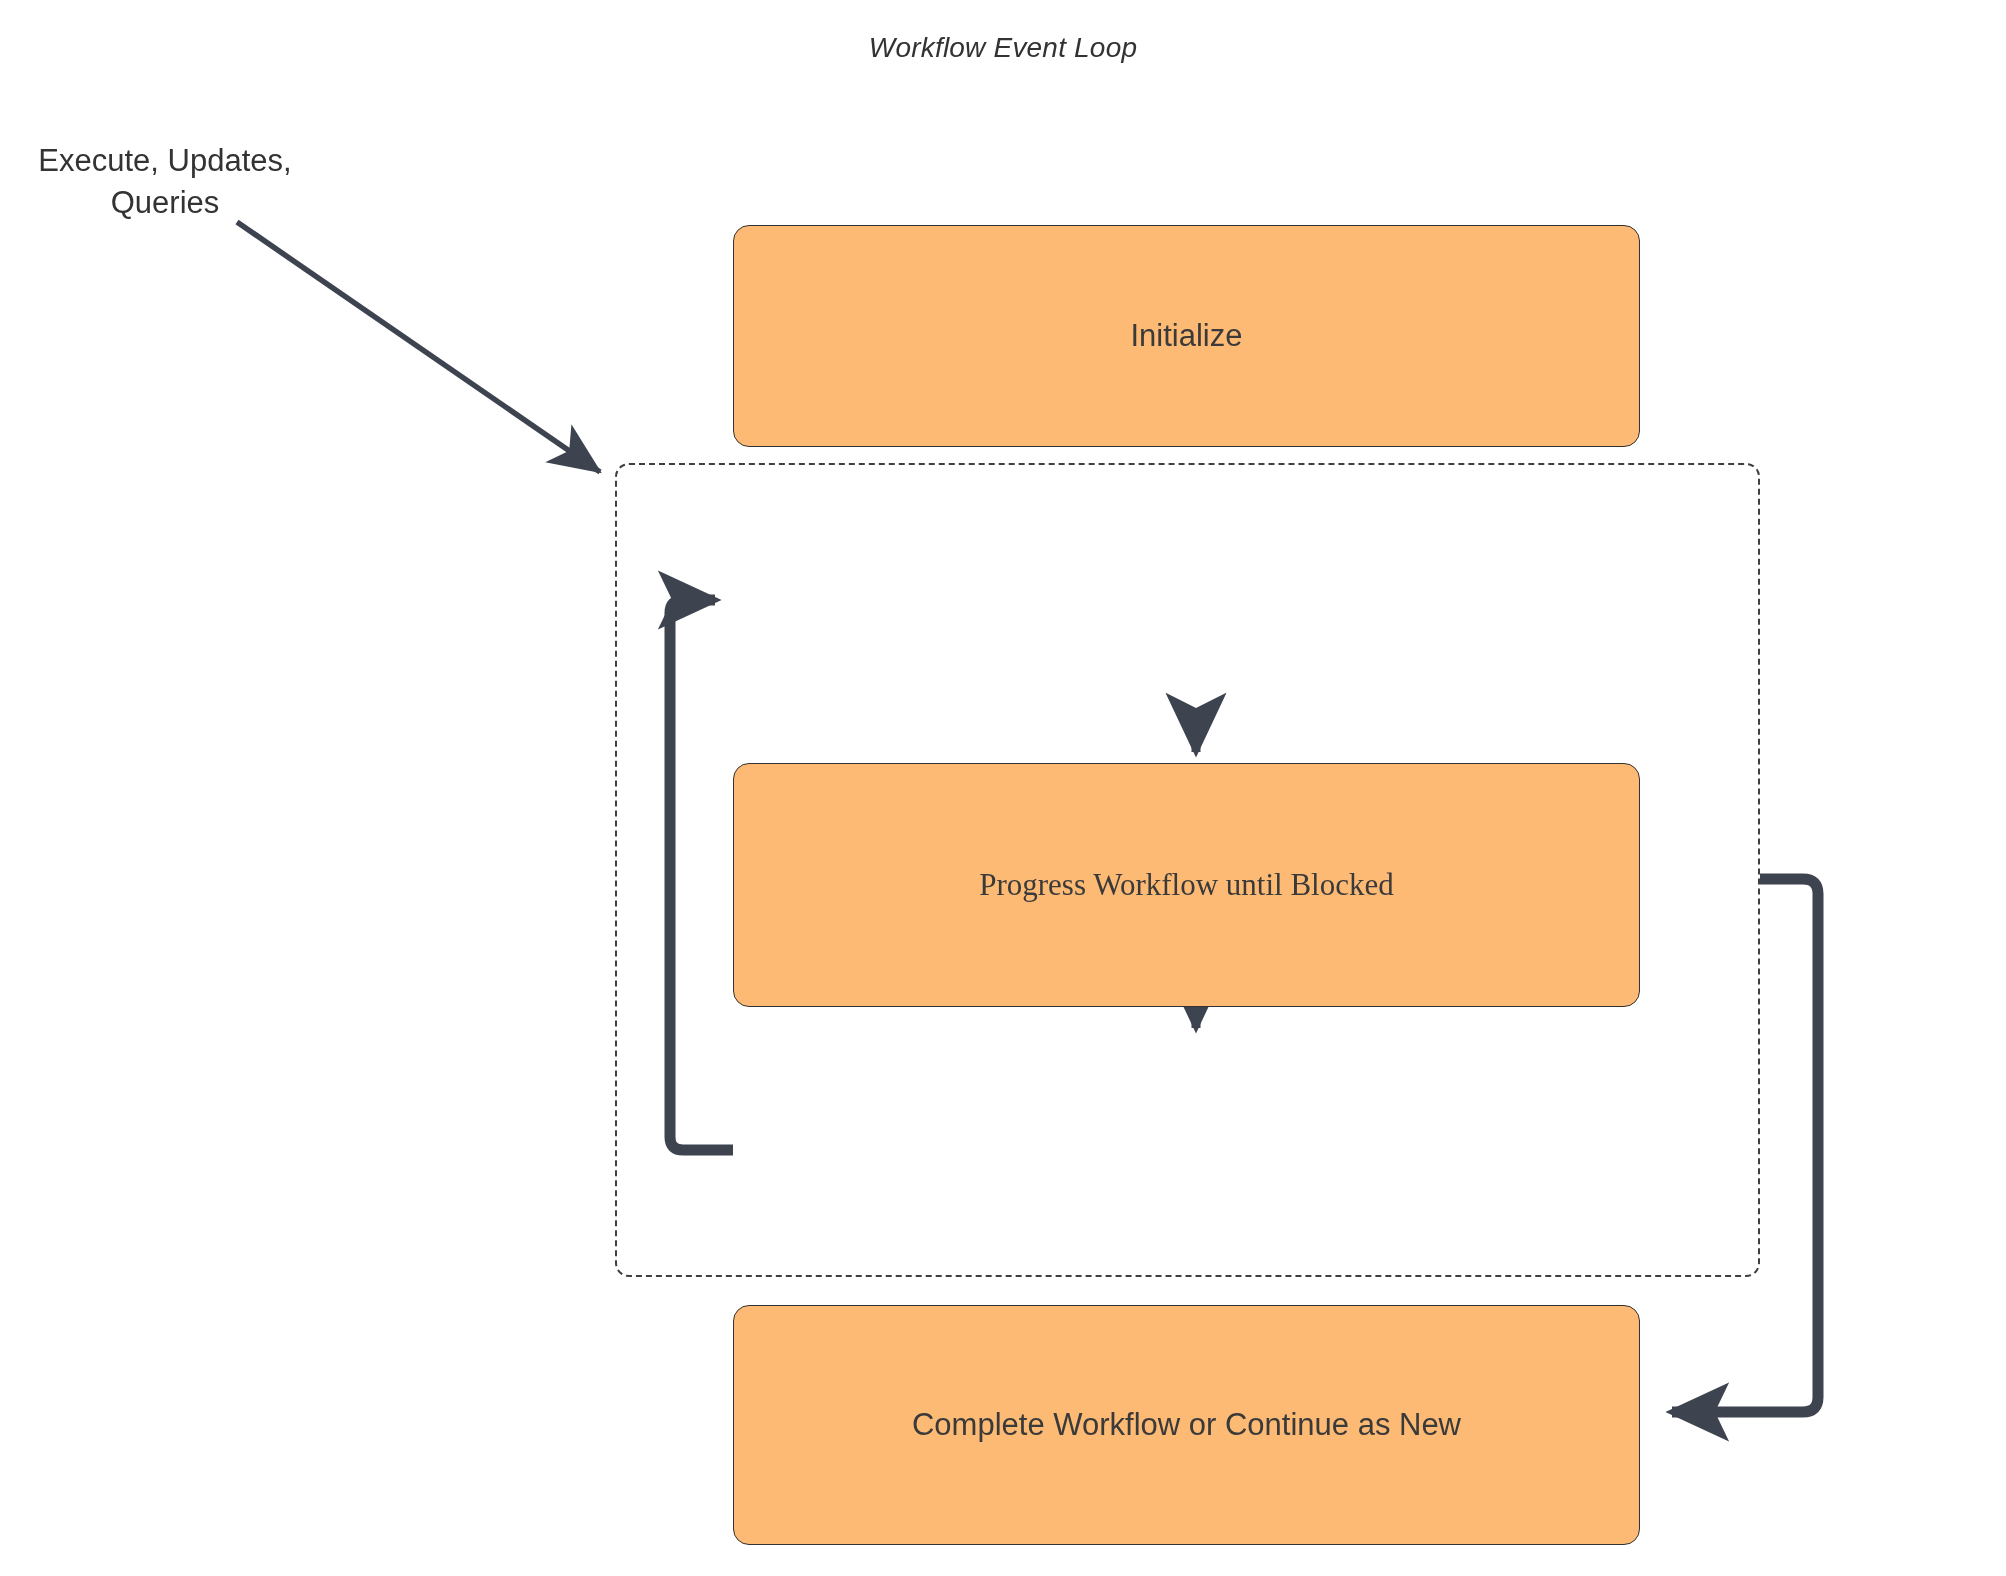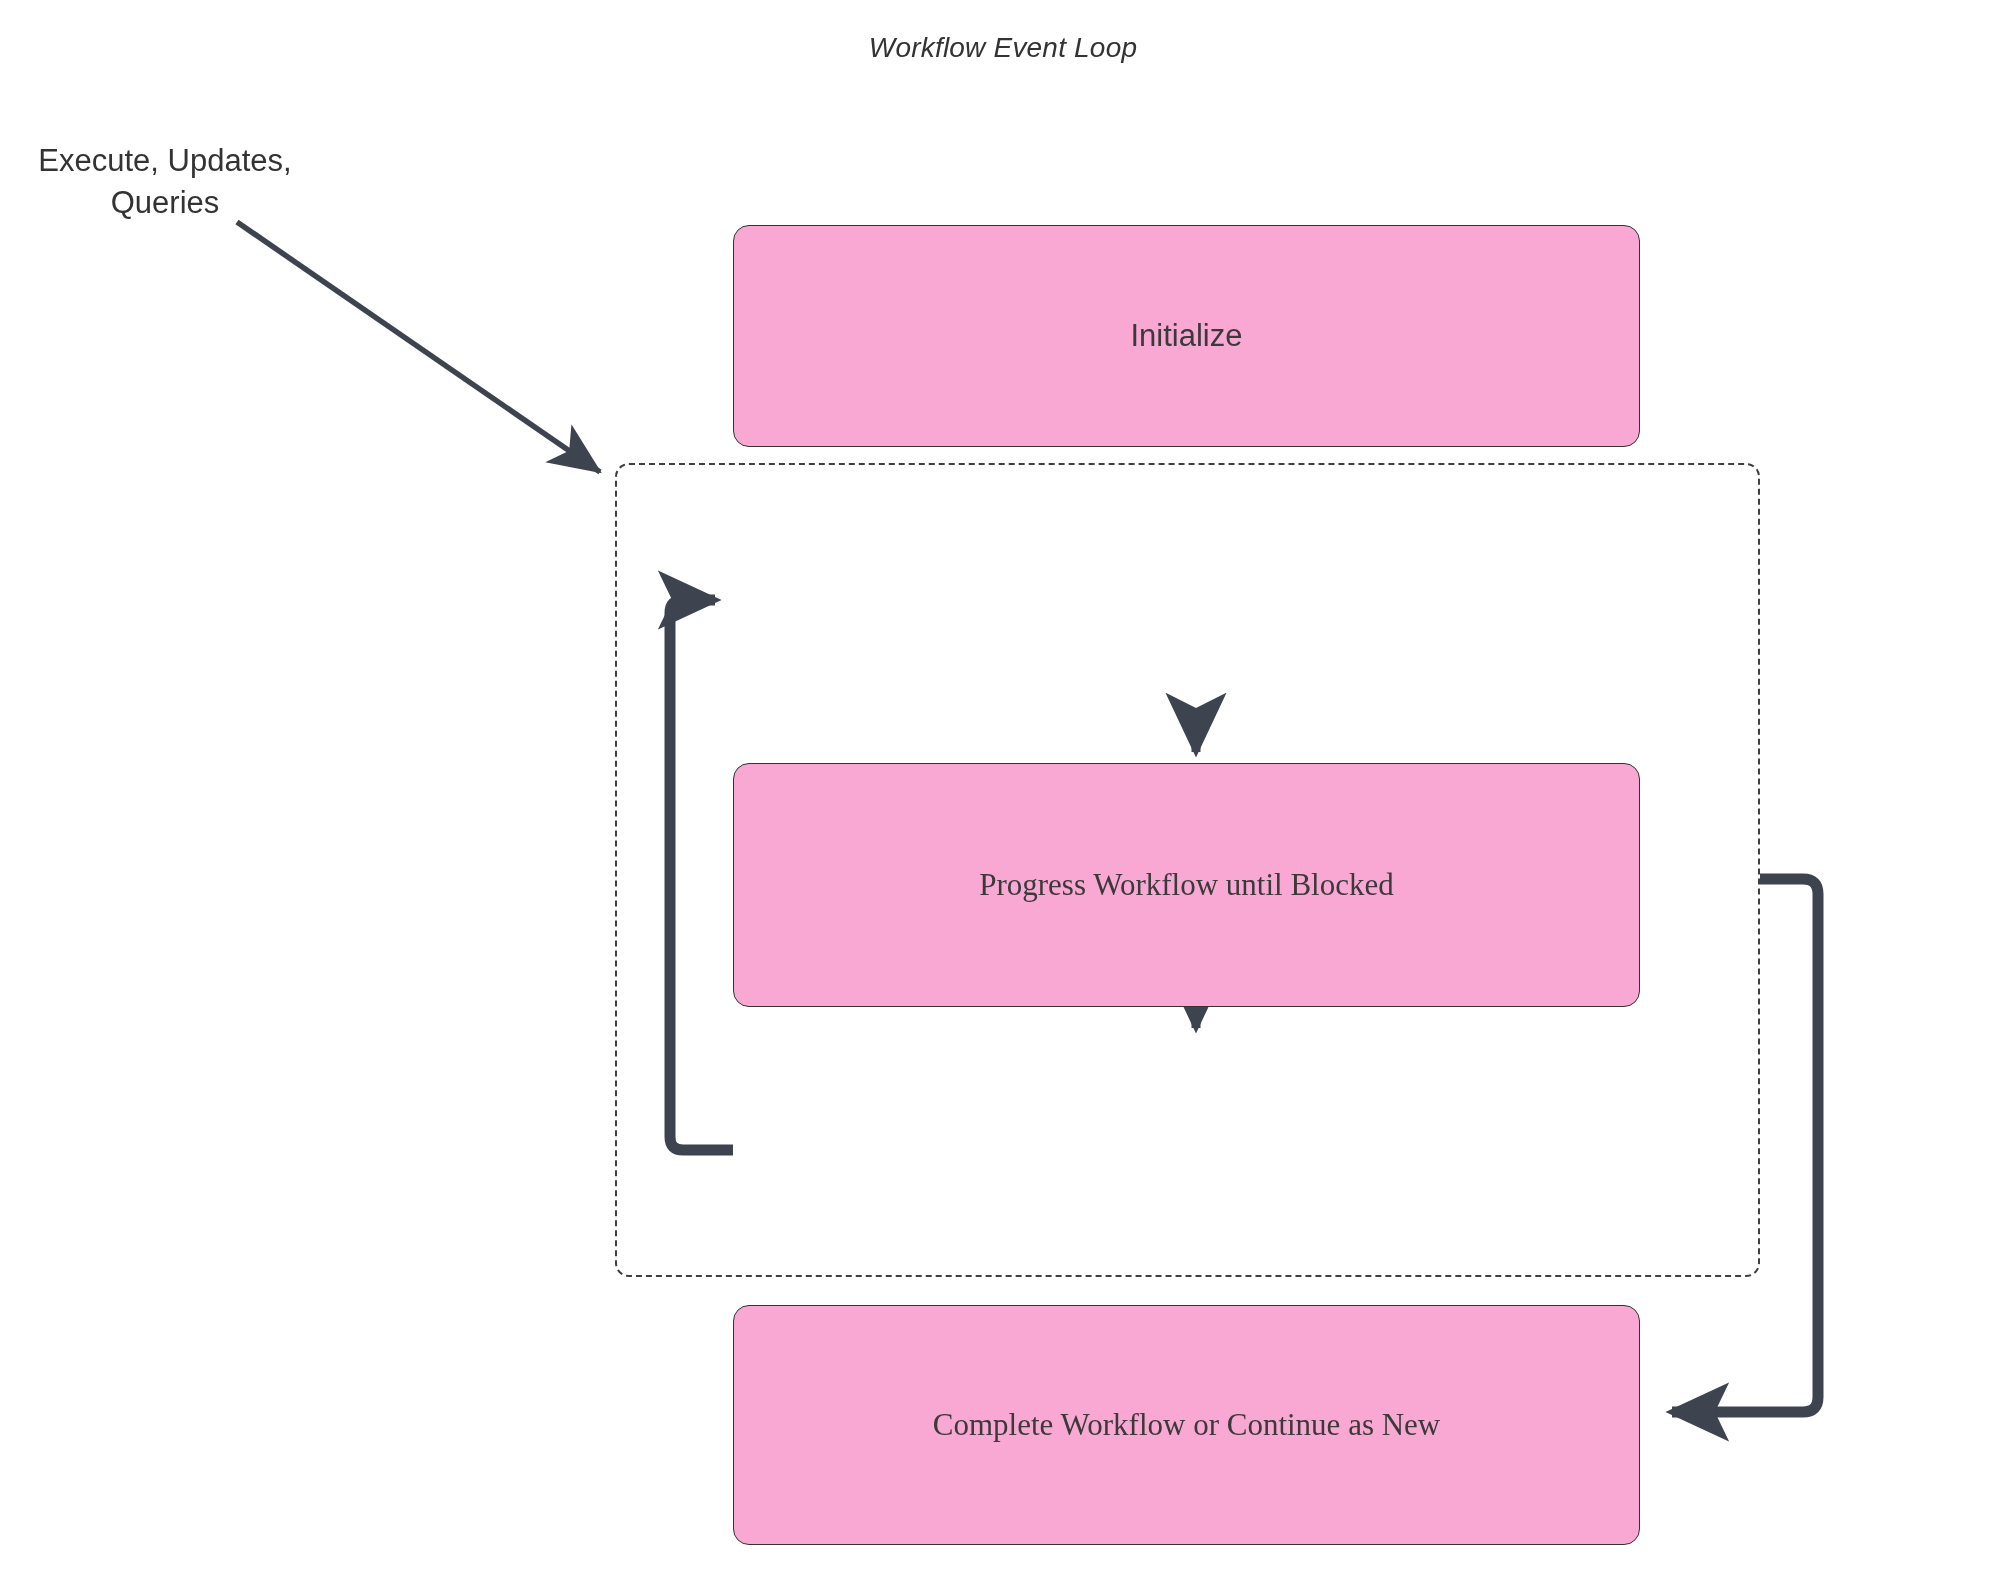--- a/index.html
+++ b/index.html
@@ -44,40 +44,40 @@
     font-size: 31px;
     line-height: 42px;
     color: #333333;
     white-space: pre-line;
   }
 
   
   .node {
     position: absolute;
     box-sizing: border-box;
-    background: #f9a8d4;
+    background: #fdba74;
     border: 1.6px solid #333333;
     border-radius: 16px;
     display: flex;
     align-items: center;
     justify-content: center;
   }
   .node-label {
     font-size: 31px;
     color: #3a3a3a;
     text-align: center;
     padding: 0 18px;
     line-height: 1.25;
   }
 
   #node-initialize      { left: 733px; top: 225px;  width: 907px; height: 222px; }
   #node-progress-signals{ left: 733px; top: 500px;  width: 907px; height: 210px; }
   #node-progress-workflow{left: 733px; top: 763px;  width: 907px; height: 244px; font-family: Liberation Serif, serif; }
   #node-execute-queries { left: 733px; top: 1039px; width: 907px; height: 212px; }
-  #node-complete        { left: 733px; top: 1305px; width: 907px; height: 240px; font-family: Liberation Serif, serif; }
+  #node-complete        { left: 733px; top: 1305px; width: 907px; height: 240px; }
 
   
   #loop-container {
     position: absolute;
     left: 615px;
     top: 463px;
     width: 1145px;
     height: 814px;
     box-sizing: border-box;
     border: 2px dashed #3f3f3f;

